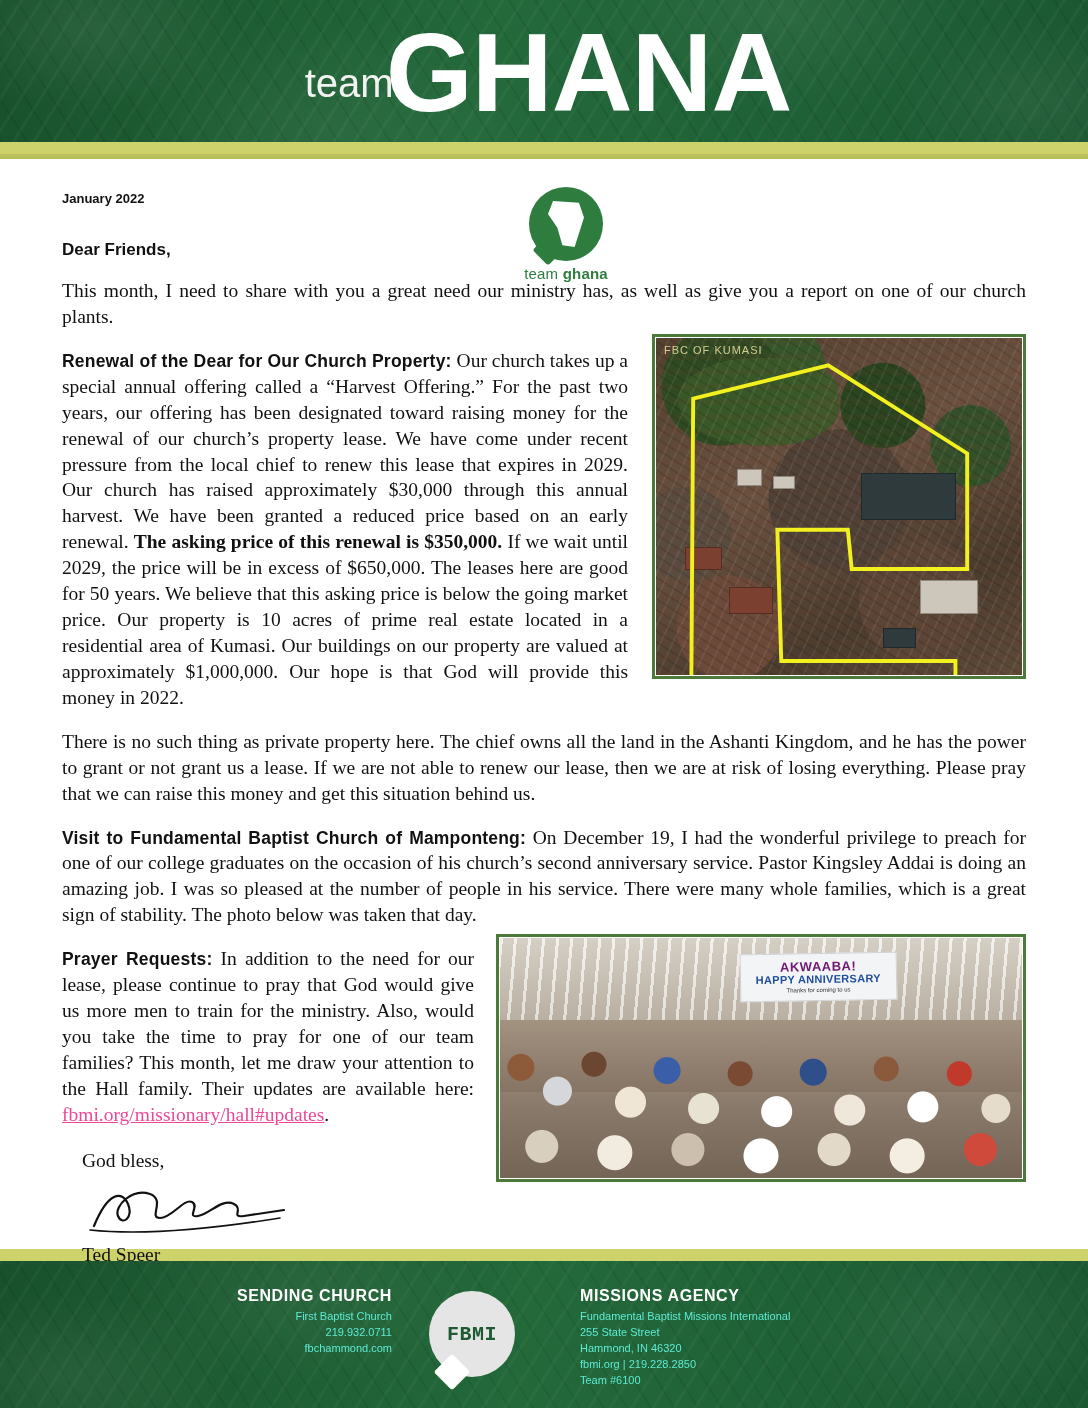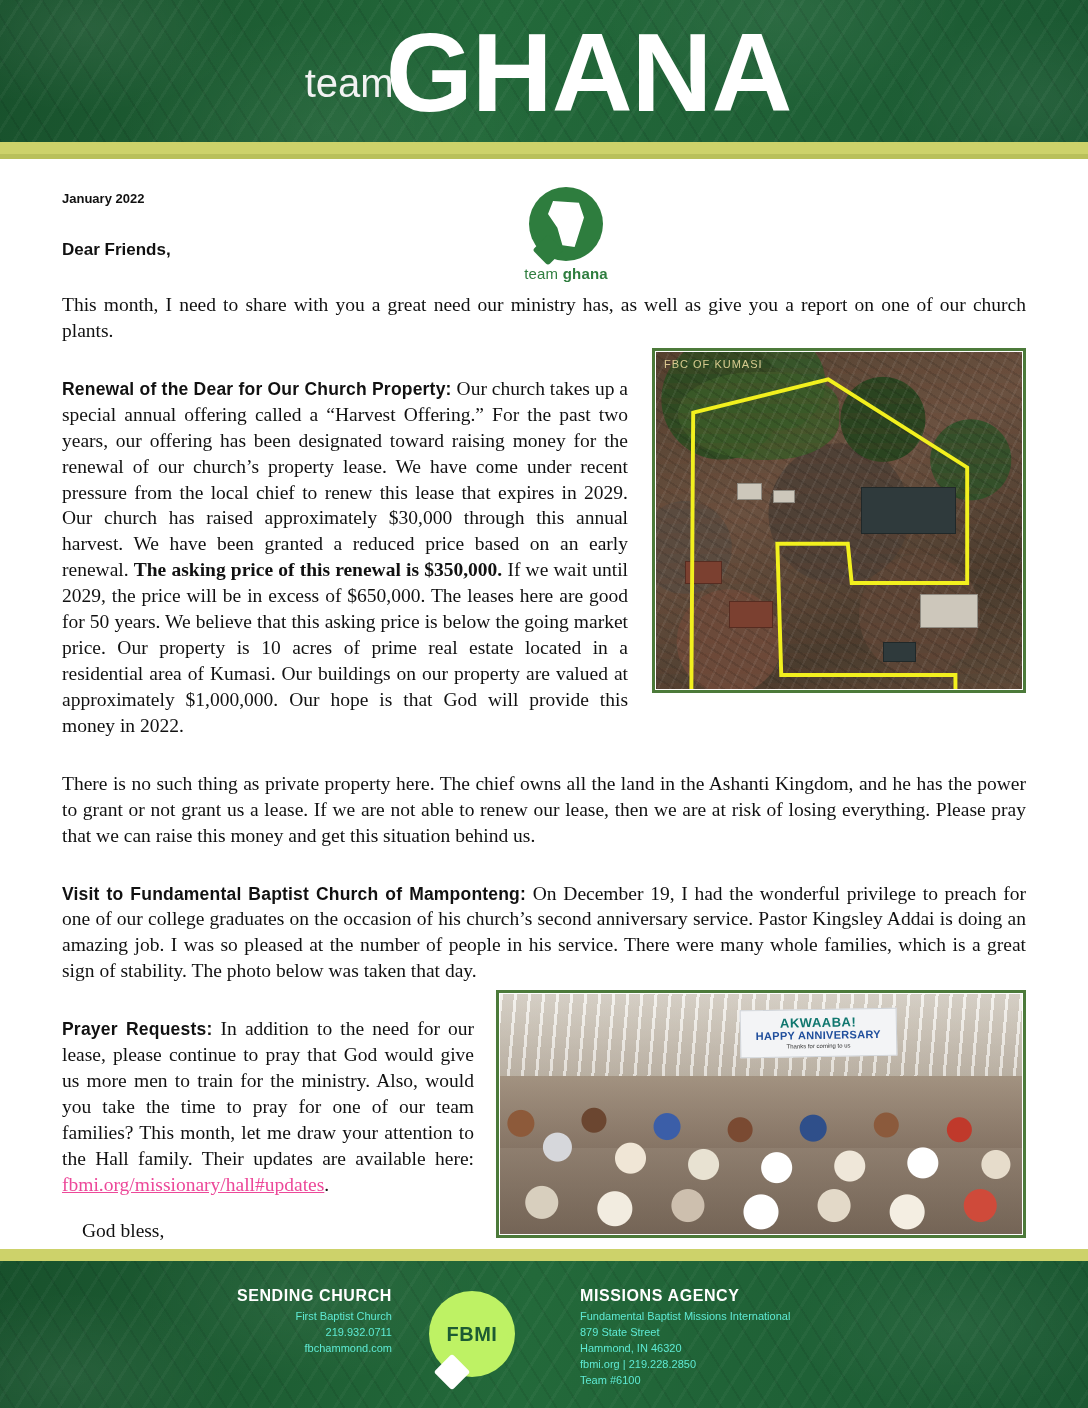--- a/index.html
+++ b/index.html
@@ -129,21 +129,21 @@
     font-size: 17px;
     color: #111;
     margin: 34px 0 0 0;
   }
 
   p.body {
     font-size: 19.5px;
     line-height: 1.33;
     text-align: justify;
     color: #111;
-    margin: 32px 0 0 0;
+    margin: 18px 0 0 0;
   }
   .runhead {
     font-family: "Liberation Sans", sans-serif;
     font-weight: 700;
     font-size: 17.5px;
     letter-spacing: .2px;
   }
   b.inline { font-weight: 700; }
   a.link { color: #ec4899; text-decoration: underline; }
 
@@ -242,21 +242,21 @@
     background: #f3f4f6;
     border: 1px solid #cfd3d8;
     display: flex;
     flex-direction: column;
     align-items: center;
     justify-content: center;
     line-height: 1.05;
     font-family: "Liberation Sans", sans-serif;
     transform: rotate(-1deg);
   }
-  .gp-banner .l1 { color: #0f766e; font-weight: 700; font-size: 13px; letter-spacing: .5px; }
+  .gp-banner .l1 { color: #701a75; font-weight: 700; font-size: 13px; letter-spacing: .5px; }
   .gp-banner .l2 { color: #1f4e9c; font-weight: 700; font-size: 11px; letter-spacing: .3px; }
   .gp-banner .l3 { color: #333; font-size: 6px; margin-top: 2px; }
   .gp-crowd {
     position: absolute; left: 0; right: 0; bottom: 0; height: 66%;
     background:
       radial-gradient(circle at 4% 30%, #8d5a3a 0 13px, transparent 14px),
       radial-gradient(circle at 11% 45%, #d6d7db 0 14px, transparent 15px),
       radial-gradient(circle at 18% 28%, #6b4630 0 12px, transparent 13px),
       radial-gradient(circle at 25% 52%, #f0e6d6 0 15px, transparent 16px),
       radial-gradient(circle at 32% 32%, #3b5ea8 0 13px, transparent 14px),
@@ -317,21 +317,22 @@
   .f-left { width: 330px; text-align: right; }
   .f-mid { width: 160px; display: flex; justify-content: center; padding-top: 4px; }
   .f-right { flex: 1; padding-left: 28px; }
   .f-title { font-size: 16px; font-weight: 700; letter-spacing: .6px; margin-bottom: 4px; }
   .f-line { font-size: 11px; line-height: 1.45; color: #5eead4; }
 
   .fbmi-logo {
     position: relative;
     width: 86px; height: 86px;
     border-radius: 50%;
-    background: #bef264;
+    background: #e5e5e5;
+    font-family: Liberation Mono, monospace;
   }
   .fbmi-logo::after {
     content: "";
     position: absolute;
     left: 10px; bottom: -8px;
     width: 26px; height: 26px;
     background: #ffffff;
     transform: rotate(45deg);
     border-radius: 3px;
   }
@@ -452,19 +453,19 @@
       <div class="f-line">fbchammond.com</div>
     </div>
     <div class="f-mid">
       <div class="fbmi-logo">
         <div class="fbmi-text">FBMI</div>
       </div>
     </div>
     <div class="f-right">
       <div class="f-title">MISSIONS AGENCY</div>
       <div class="f-line">Fundamental Baptist Missions International</div>
-      <div class="f-line">879 State Street</div>
+      <div class="f-line">255 State Street</div>
       <div class="f-line">Hammond, IN  46320</div>
       <div class="f-line">fbmi.org | 219.228.2850</div>
       <div class="f-line">Team #6100</div>
     </div>
   </div>
 </div>
 
 </body></html>

